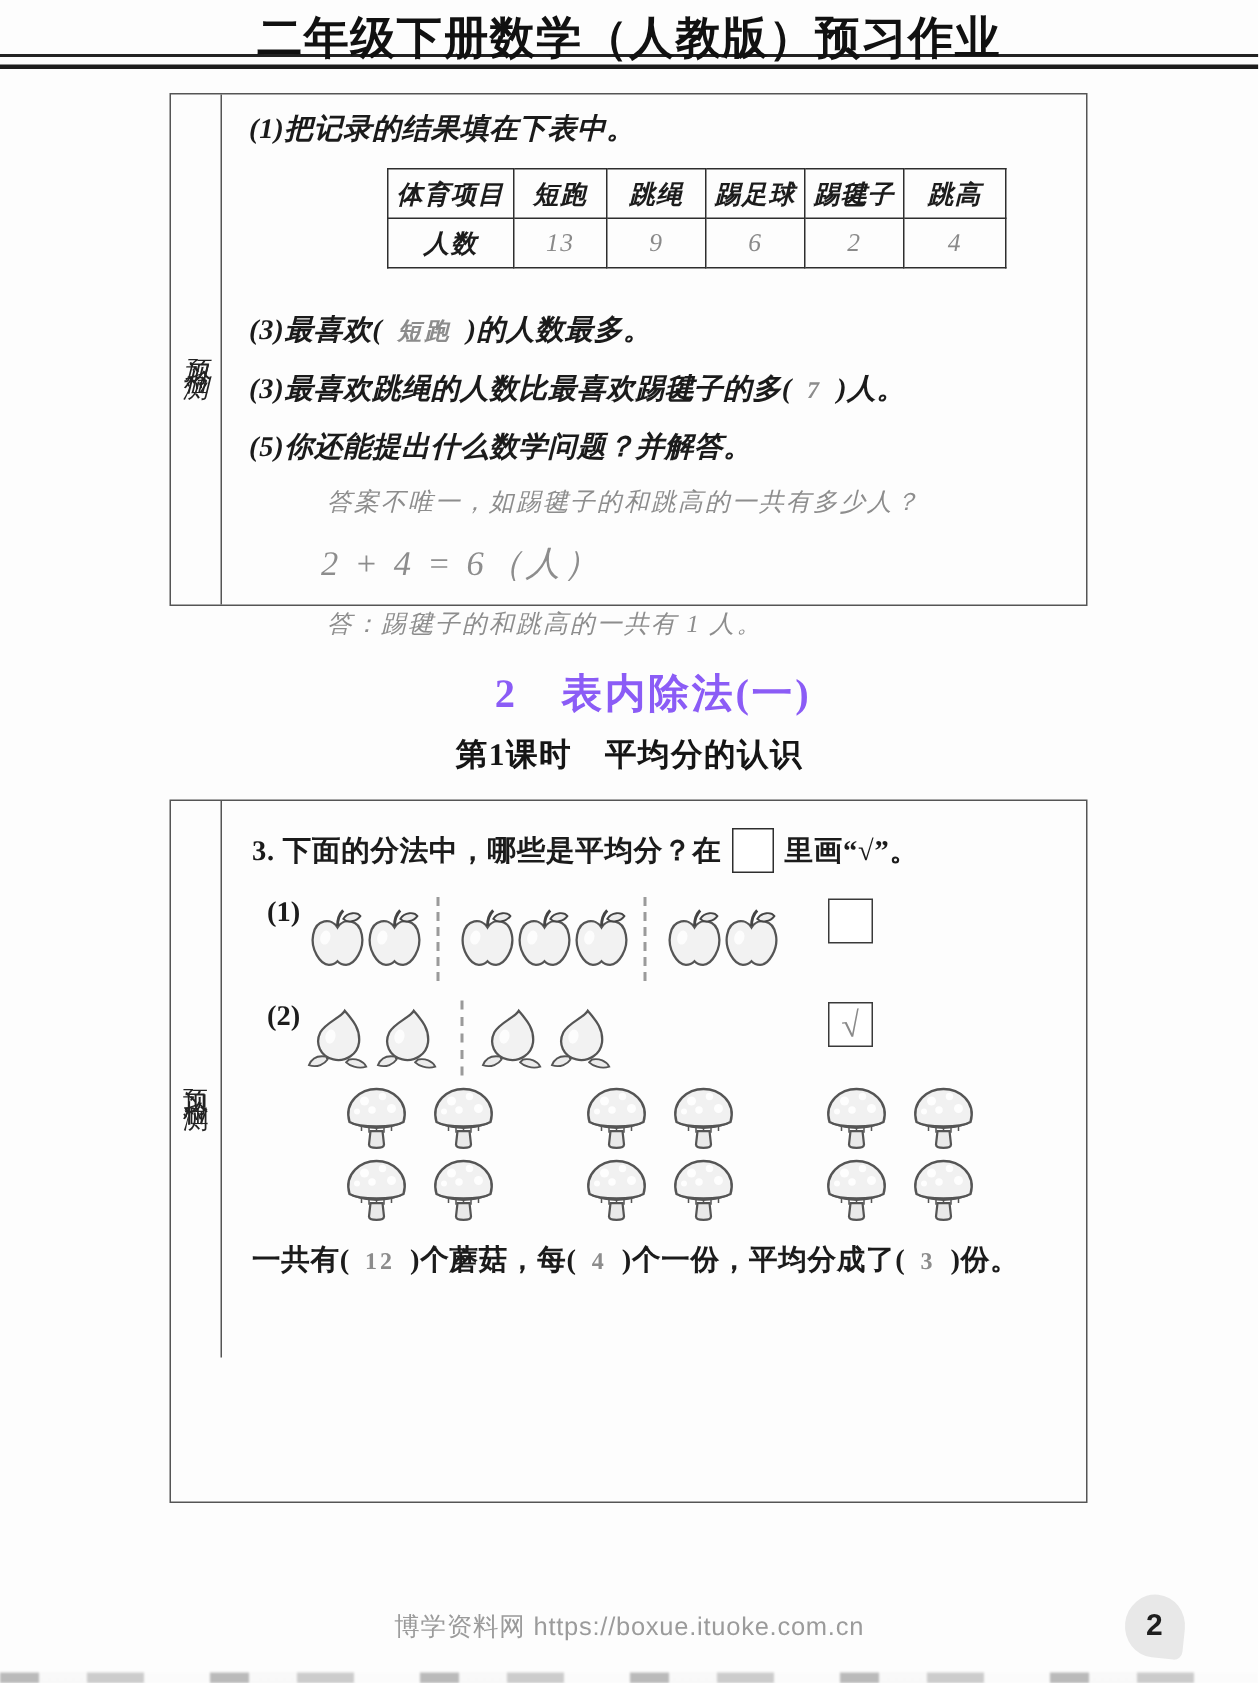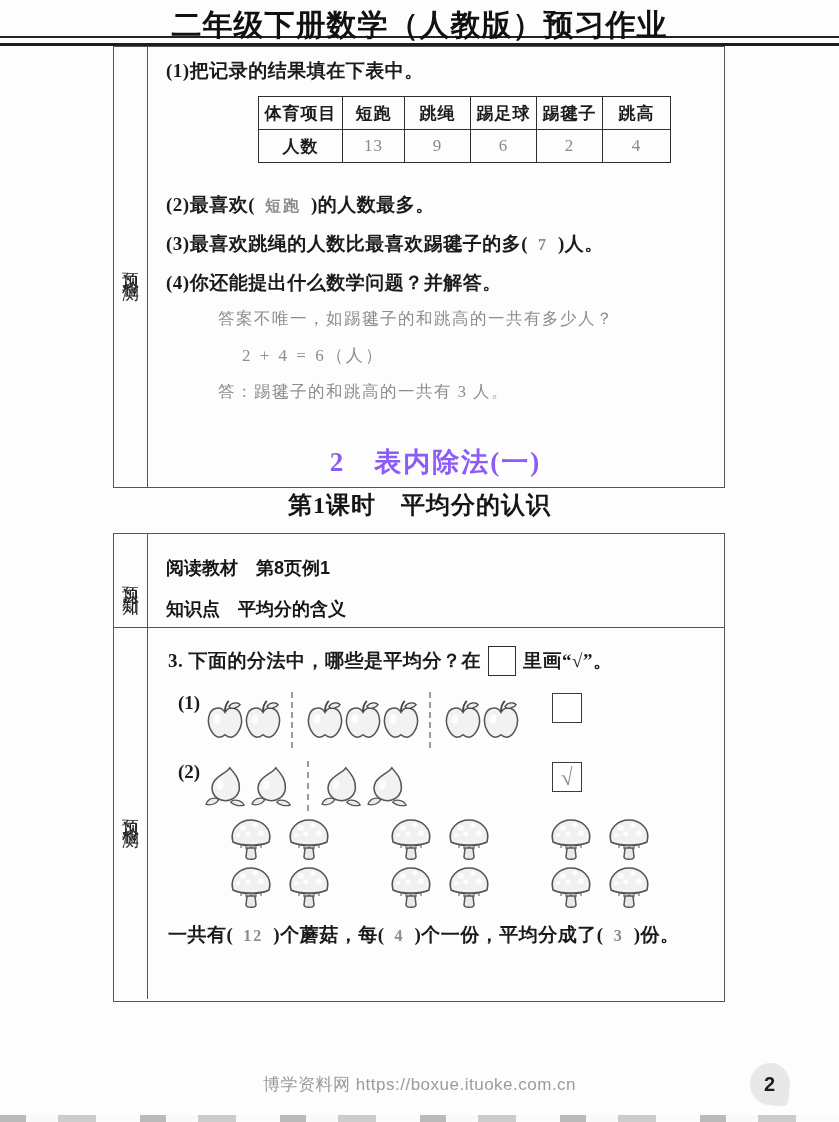--- a/index.html
+++ b/index.html
@@ -13,21 +13,21 @@
   .hdr-title {
     position:absolute; top:5px; left:0; width:100%;
     text-align:center; font-size:30px; font-weight:700; letter-spacing:1px;
     color:#111; z-index:2;
   }
   .rule-thin  { position:absolute; top:36px; left:0; width:100%; height:2px; background:#232323; }
   .rule-thick { position:absolute; top:43px; left:0; width:100%; height:3px; background:#1d1d1d; }
 
   
   .box { position:absolute; left:113px; width:612px; border:1.6px solid #555; background:#fdfdfd; }
-  .box1 { top:46px;  height:442px; display:flex; }
+  .box1 { top:62px;  height:342px; display:flex;font-style:italic; }
   .box23{ top:533px; height:469px; }
   .brow { display:flex; }
   .rowA { height:94px; border-bottom:1.6px solid #555; }
   .rowB { height:371px; }
   .sidebar {
     width:34px; flex:0 0 34px; border-right:1.6px solid #555;
     display:flex; align-items:center; justify-content:center;
   }
   .vlabel {
     writing-mode:vertical-rl; text-orientation:upright;
@@ -43,34 +43,34 @@
   table.stats td {
     border:1.8px solid #2e2e2e; text-align:center; vertical-align:middle;
     height:33px; font-size:17px; background:#fdfdfd;
   }
   td.th  { font-weight:700; letter-spacing:1px; }
   td.val { color:#8a8a8a; font-size:18px; letter-spacing:1px; }
   .c0{width:84px}.c1{width:62px}.c2{width:66px}.c3{width:66px}.c4{width:66px}.c5{width:68px}
 
   .ans-inline { color:#8c8c8c; font-size:16px; padding:0 10px; letter-spacing:2px; }
   .ans-line   { color:#8d8d8d; font-size:16.5px; letter-spacing:1.5px; margin:14px 0 0 56px; }
-  .ans-eq     { font-size:17px; letter-spacing:2.5px; margin-left:80px; }
+  .ans-eq     { font-size:23px; letter-spacing:2.5px; margin-left:52px; }
 
   .m-q2 { margin-top:30px; }
   .m-q3 { margin-top:15px; }
   .m-q4 { margin-top:15px; }
 
   
   .chapter {
     position:absolute; top:444px; left:16px; width:100%; text-align:center;
     font-size:27px; font-weight:700; letter-spacing:2px; color:#8b5cf6;
   }
   .lesson {
     position:absolute; top:489px; left:0; width:100%; text-align:center;
-    font-size:24px; font-weight:700; letter-spacing:1px; color:#151515;
+    font-size:21px; font-weight:700; letter-spacing:1px; color:#151515;
   }
 
   
   .bold-line { font-family:"Liberation Sans", sans-serif; font-weight:700; font-size:18px; color:#161616; }
   .bl-1 { margin:10px 0 0 4px; }
   .bl-2 { margin:17px 0 0 4px; }
   .bl-val { margin-left:18px; }
 
   
   .q1b { margin:6px 0 0 6px; }
@@ -183,43 +183,34 @@
           <td class="th c0">人数</td>
           <td class="val c1">13</td>
           <td class="val c2">9</td>
           <td class="val c3">6</td>
           <td class="val c4">2</td>
           <td class="val c5">4</td>
         </tr>
       </tbody>
         </table>
 
-      <p class="q q-indent m-q2"><span>(2)最喜欢(</span><span class="ans-inline">短跑</span><span>)的人数最多。</span></p>
+      <p class="q q-indent m-q2"><span>(3)最喜欢(</span><span class="ans-inline">短跑</span><span>)的人数最多。</span></p>
       <p class="q q-indent m-q3"><span>(3)最喜欢跳绳的人数比最喜欢踢毽子的多(</span><span class="ans-inline">7</span><span>)人。</span></p>
-      <p class="q q-indent m-q4">(4)你还能提出什么数学问题？并解答。</p>
+      <p class="q q-indent m-q4">(5)你还能提出什么数学问题？并解答。</p>
 
       <p class="ans-line">答案不唯一，如踢毽子的和跳高的一共有多少人？</p>
       <p class="ans-line ans-eq">2 + 4 = 6（人）</p>
-      <p class="ans-line">答：踢毽子的和跳高的一共有 3 人。</p>
+      <p class="ans-line">答：踢毽子的和跳高的一共有 1 人。</p>
     </div>
   </section>
 
   <h2 class="chapter">2　表内除法(一)</h2>
   <h3 class="lesson">第1课时　平均分的认识</h3>
 
   <section class="box box23">
-    <div class="brow rowA">
-      <div class="sidebar">
-        <span class="vlabel">预习新知</span>
-      </div>
-      <div class="content">
-        <p class="bold-line bl-1"><span>阅读教材</span><span class="bl-val">第8页例1</span></p>
-        <p class="bold-line bl-2"><span>知识点</span><span class="bl-val">平均分的含义</span></p>
-      </div>
-    </div>
 
     <div class="brow rowB">
       <div class="sidebar">
         <span class="vlabel">预习检测</span>
       </div>
       <div class="content">
         <p class="q q1b"><span>3. 下面的分法中，哪些是平均分？在</span><span class="inline-box"></span><span>里画“√”。</span></p>
 
         <div class="item-row">
           <span class="item-label">(1)</span>

